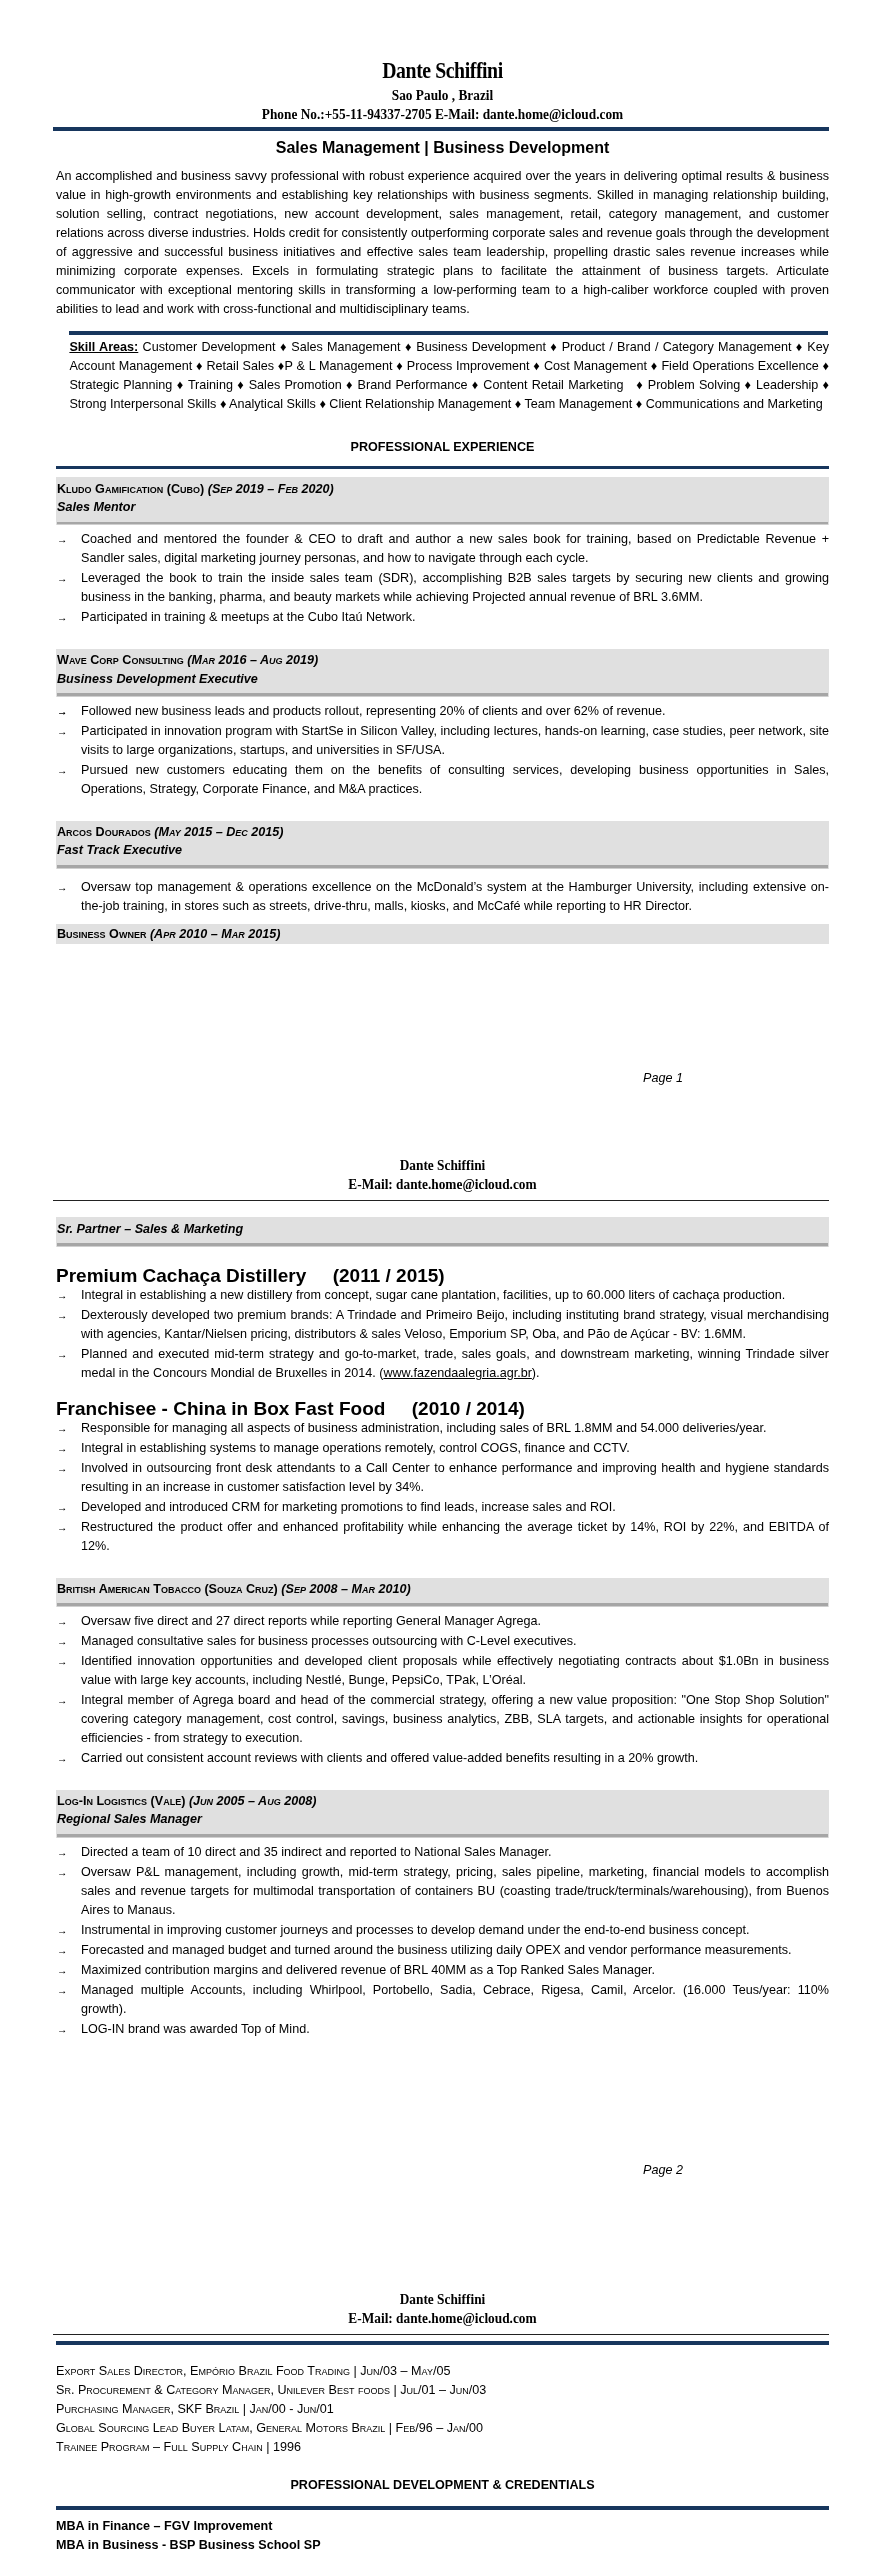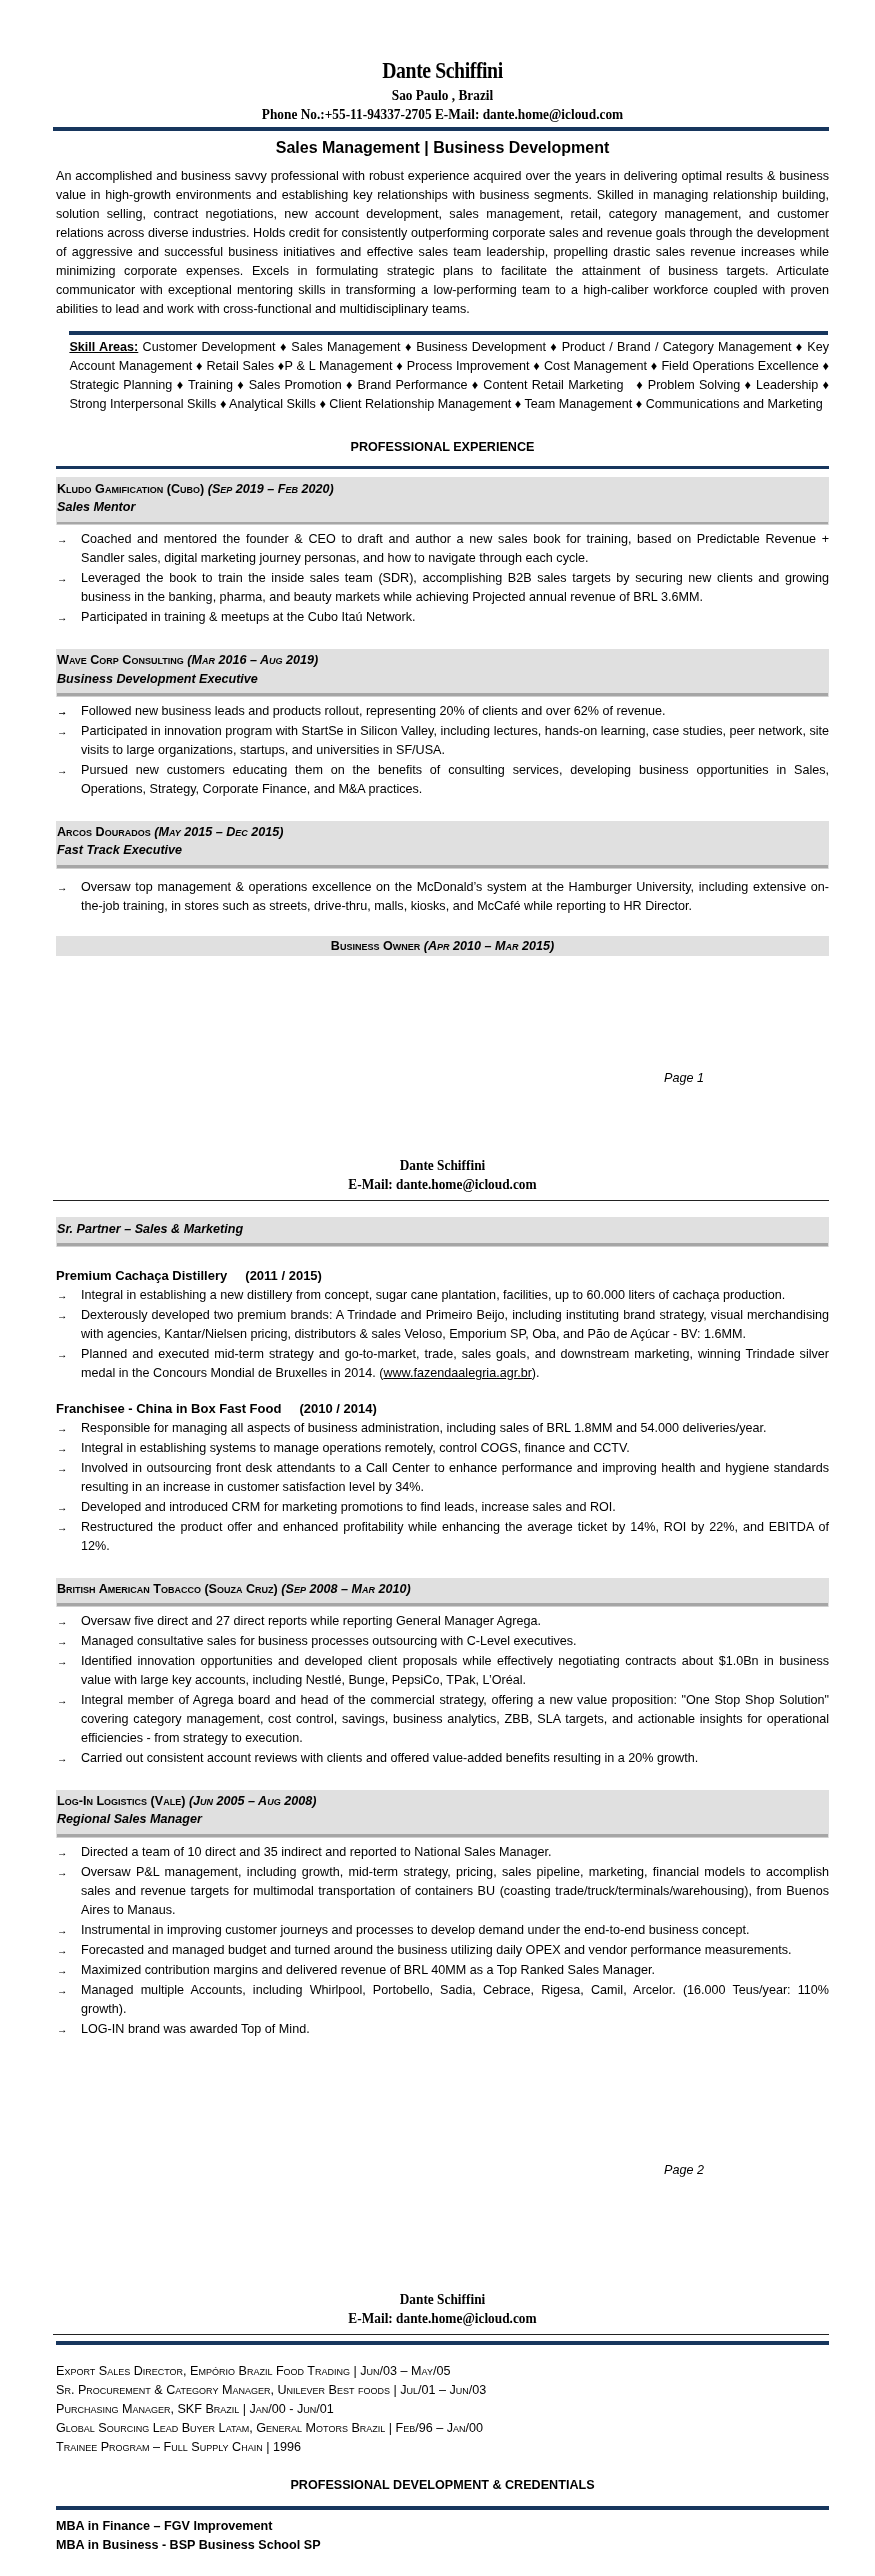--- a/index.html
+++ b/index.html
@@ -20,22 +20,22 @@
   .jobhead { background: #e0e0e0; padding: 2.1px 1px 0 1px; font-family: "Liberation Sans", sans-serif; }
   .jobhead .company { font-weight: bold; font-variant: small-caps; font-size: 12.6px; line-height: 18.5px; }
   .jobhead .company .dates { font-style: italic; }
   .jobhead .role { font-weight: bold; font-style: italic; font-size: 12.6px; line-height: 18.5px; }
   .jobhead .bar { height: 2.6px; background: #a6a6a6; margin: 5.2px 0 5.2px 0; border-bottom: 0.5px solid #cfcfcf; }
   .jobhead.single { padding-bottom: 1px; }
 
   ul.bullets { list-style: none; margin: 0; padding: 0; font-family: "Liberation Sans", sans-serif; font-size: 12.6px; line-height: 19px; }
   ul.bullets li { position: relative; padding-left: 25px; text-align: justify; margin-bottom: 1px; }
   ul.bullets li .arrow { position: absolute; left: 1px; top: 0; font-size: 10.3px; }
-  .sub-title { font-family: "Liberation Sans", sans-serif; font-weight: bold; font-size: 13px; line-height: 18.5px; white-space: pre; }
-  .footer { position: absolute; right: 36px; font-family: "Liberation Sans", sans-serif; font-style: italic; font-size: 12.6px; }
+  .sub-title { font-family: "Liberation Sans", sans-serif; font-weight: bold; font-size: 19px; line-height: 18.5px; white-space: pre; }
+  .footer { position: absolute; right: 57px; font-family: "Liberation Sans", sans-serif; font-style: italic; font-size: 12.6px; }
   .link { text-decoration: underline; }
   .skills .label { font-weight: bold; text-decoration: underline; }
   .prior { font-family: "Liberation Sans", sans-serif; font-variant: small-caps; font-size: 12.6px; line-height: 19px; }
   .edu { font-family: "Liberation Sans", sans-serif; font-weight: bold; font-size: 12.6px; line-height: 19px; }
 </style>
 </head>
 <body>
 
 <div class="page" style="top:0;height:1133px;">
   <div class="content" style="top:58px;">
@@ -79,21 +79,21 @@
 
     <div class="jobhead" style="margin-top:21.6px;">
       <div class="company"><span>Arcos Dourados </span><span class="dates">(May 2015 – Dec 2015)</span></div>
       <div class="role">Fast Track Executive</div>
       <div class="bar"></div>
     </div>
     <ul class="bullets" style="margin-top:9.3px;">
       <li><span class="arrow">→</span><span>Oversaw top management &amp; operations excellence on the McDonald’s system at the Hamburger University, including extensive on-the-job training, in stores such as streets, drive-thru, malls, kiosks, and McCafé while reporting to HR Director.</span></li>
     </ul>
 
-    <div class="jobhead single" style="margin-top:20px;text-align:center;">
+    <div class="jobhead single" style="margin-top:8px;">
       <div class="company" style="line-height:15.5px;padding:1px 0 1px 0;"><span>Business Owner </span><span class="dates">(Apr 2010 – Mar 2015)</span></div>
     </div>
   </div>
   <div class="footer" style="top:1071px;">Page 1</div>
 </div>
 
 <div class="page" style="top:1133px;height:1133px;">
   <div class="content" style="top:21.6px;">
     <div class="name-sm">Dante Schiffini</div>
     <div class="name-sm">E-Mail: dante.home@icloud.com</div>

